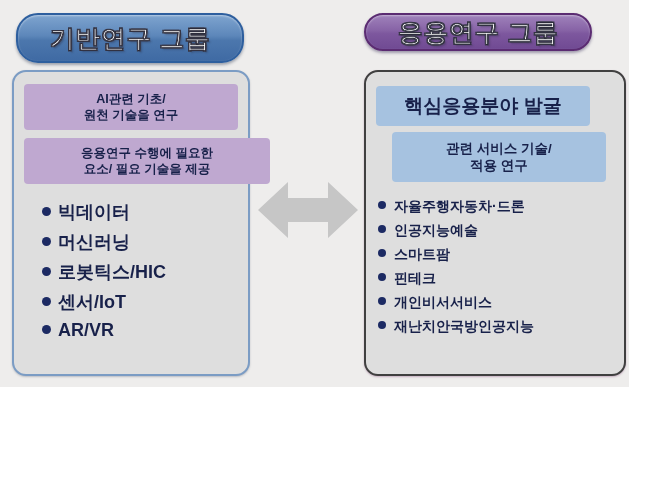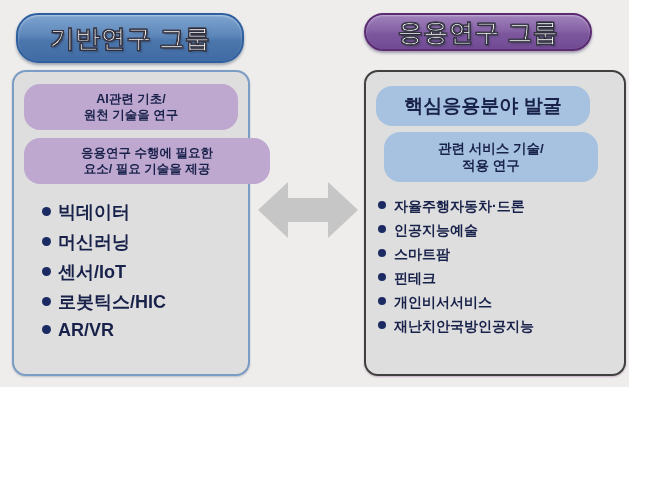--- a/index.html
+++ b/index.html
@@ -87,21 +87,21 @@
     left: 364px; top: 70px;
     width: 262px; height: 306px;
     border: 2px solid #404040;
     box-shadow: 0 1px 2px rgba(120,60,110,.35);
   }
 
   
   .subbox {
     position: absolute;
     box-sizing: border-box;
-    border-radius: 16px;
+    border-radius: 4px;
     display: flex;
     flex-direction: column;
     align-items: center;
     justify-content: center;
     text-align: center;
     line-height: 1.28;
   }
   .subbox.purple { background: #bfa8d0; }
   .subbox.blue   { background: #a6c2e0; }
 
@@ -112,21 +112,21 @@
   }
   .sz-13 { font-size: 12.5px; }
   .sz-14 { font-size: 13.5px; }
   .sz-19 { font-size: 19px; }
 
   
   #sub-basic-1 { left: 10px; top: 12px; width: 214px; height: 46px; }
   #sub-basic-2 { left: 10px; top: 66px; width: 246px; height: 46px; }
   
   #sub-applied-1 { left: 10px; top: 14px; width: 214px; height: 40px; }
-  #sub-applied-2 { left: 18px; top: 60px; width: 214px; height: 50px; }
+  #sub-applied-2 { left: 26px; top: 60px; width: 214px; height: 50px; }
 
   
   .bullets {
     position: absolute;
     margin: 0;
     padding: 0;
     list-style: none;
   }
   #bullets-basic   { left: 28px; top: 128px; width: 210px; }
   #bullets-applied { left: 12px; top: 126px; width: 216px; }
@@ -188,25 +188,25 @@
       <li class="bullet-item">
         <span class="bullet-dot"></span>
         <span>빅데이터</span>
       </li>
       <li class="bullet-item">
         <span class="bullet-dot"></span>
         <span>머신러닝</span>
       </li>
       <li class="bullet-item">
         <span class="bullet-dot"></span>
+        <span>로봇틱스/HIC</span>
+      </li>
+      <li class="bullet-item">
+        <span class="bullet-dot"></span>
         <span>센서/IoT</span>
-      </li>
-      <li class="bullet-item">
-        <span class="bullet-dot"></span>
-        <span>로봇틱스/HIC</span>
       </li>
       <li class="bullet-item">
         <span class="bullet-dot"></span>
         <span>AR/VR</span>
       </li>
     </ul>
   </div>
 
   <svg id="arrow" viewBox="0 0 100 64">
     <polygon points="0,32 30,4 30,20 70,20 70,4 100,32 70,60 70,44 30,44 30,60" fill="#c6c6c6"></polygon>

